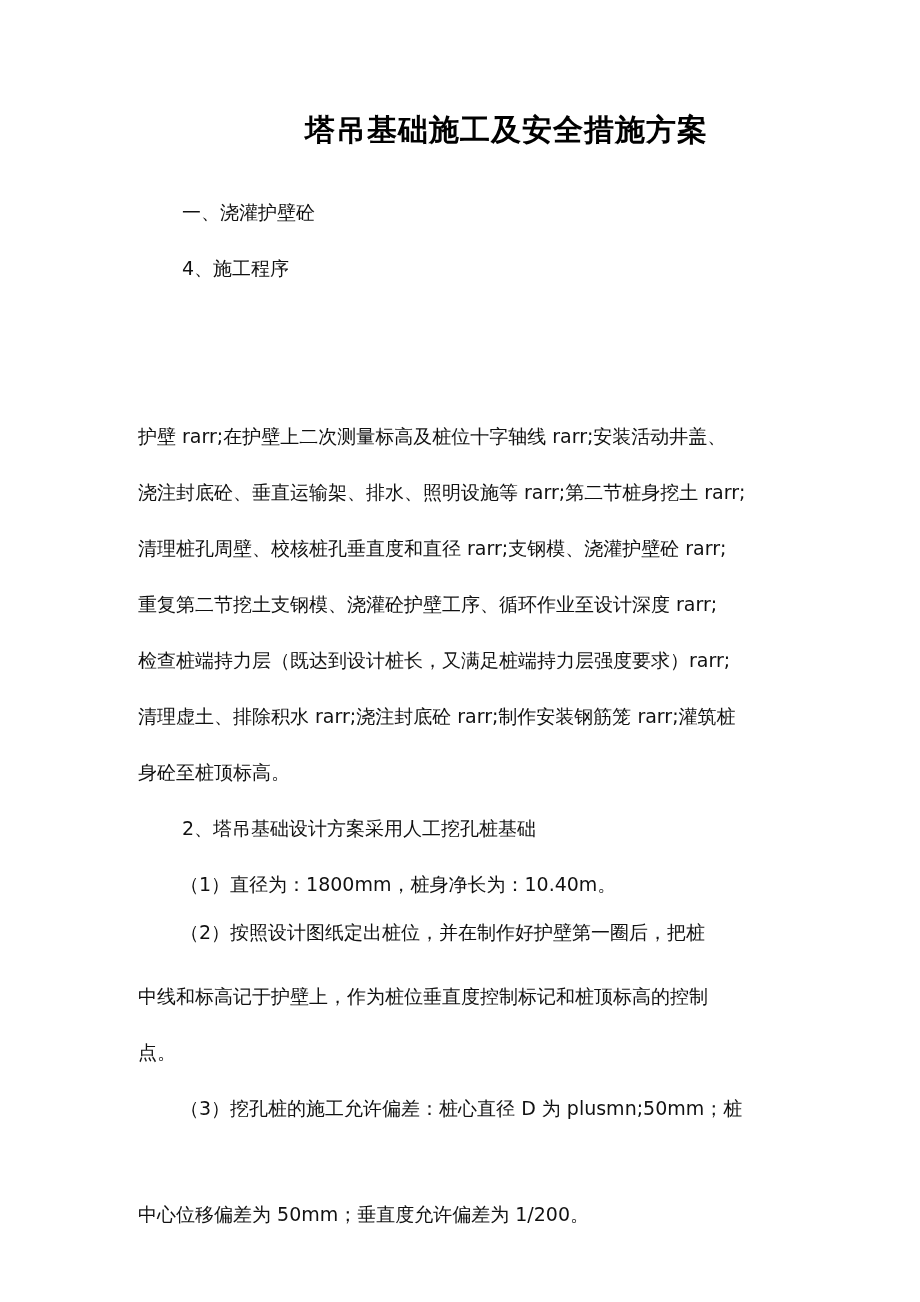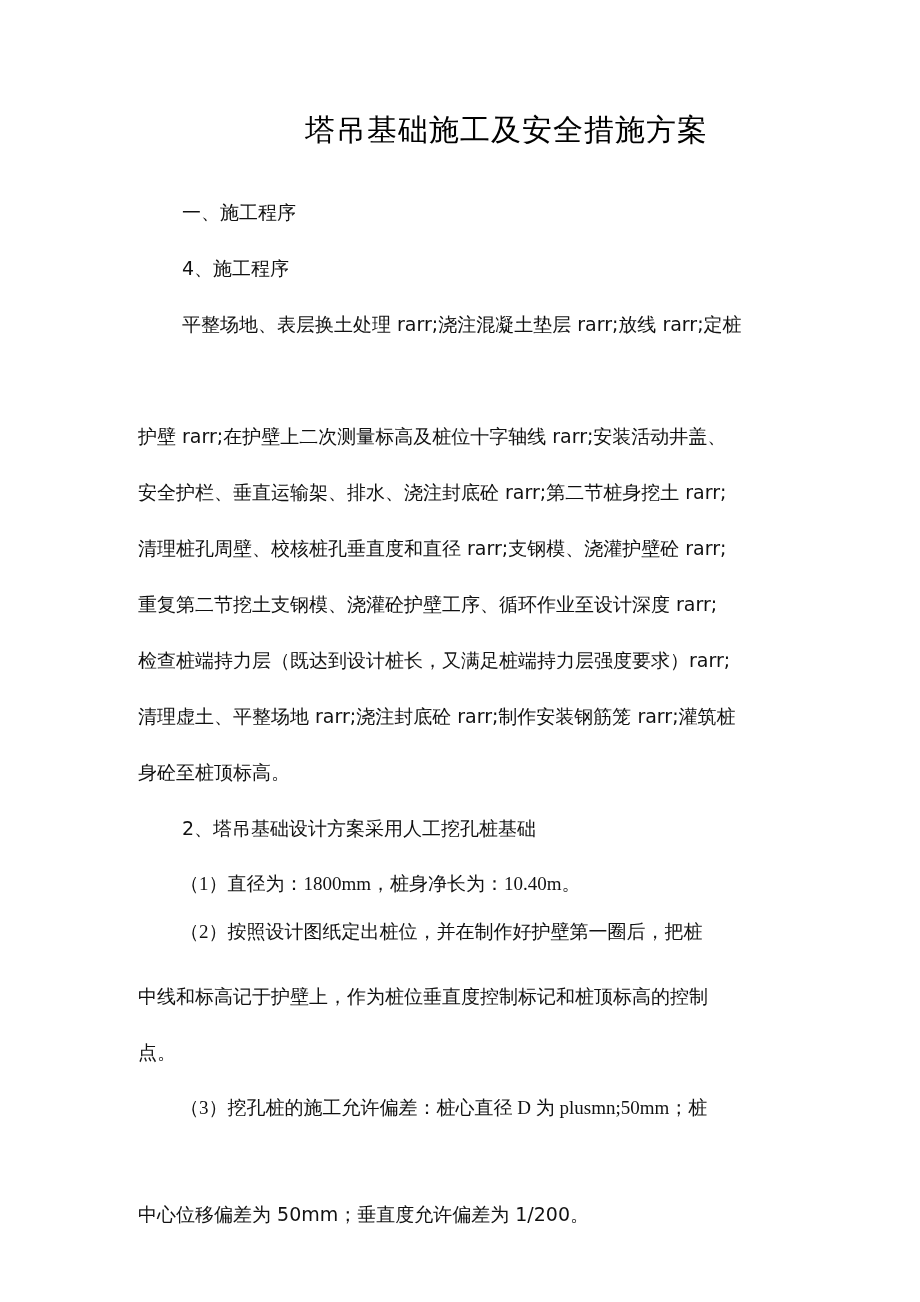--- a/index.html
+++ b/index.html
@@ -1,41 +1,40 @@
 <!DOCTYPE html>
 <html><head>
   <meta charset="utf-8">
   <style>
     html, body { margin: 0; padding: 0; background: #ffffff; }
     body { width: 920px; height: 1302px; position: relative; overflow: hidden;
            font-family: "DejaVu Sans", "Liberation Sans", sans-serif; color: #111; }
     .page { position: absolute; left: 0; top: 0; width: 920px; height: 1302px; }
     .title { position: absolute; left: 0; width: 920px; top: 110px; text-align: center;
-             font-size: 30px; font-weight: normal; letter-spacing: 1px; color: #000;
+             font-size: 30px; font-weight: bold; letter-spacing: 1px; color: #000;
              padding-left: 93px; box-sizing: border-box; }
     .line { position: absolute; left: 138px; font-size: 19px; white-space: nowrap; line-height: 28px; }
     .indent { left: 182px; }
-    .indent2 { left: 180px; font-family: Liberation Serif, serif; }
+    .indent2 { left: 180px; }
   </style>
 </head>
 <body>
 
 <div class="page">
   <div class="title">塔吊基础施工及安全措施方案</div>
 
-  <div class="line indent" style="top:198px">一、施工程序</div>
+  <div class="line indent" style="top:198px">一、浇灌护壁砼</div>
   <div class="line indent" style="top:254px">4、施工程序</div>
 
-  <div class="line indent" style="top:310px">平整场地、表层换土处理 rarr;浇注混凝土垫层 rarr;放线 rarr;定桩</div>
   <div class="line" style="top:422px">护壁 rarr;在护壁上二次测量标高及桩位十字轴线 rarr;安装活动井盖、</div>
-  <div class="line" style="top:478px">安全护栏、垂直运输架、排水、浇注封底砼 rarr;第二节桩身挖土 rarr;</div>
+  <div class="line" style="top:478px">浇注封底砼、垂直运输架、排水、照明设施等 rarr;第二节桩身挖土 rarr;</div>
   <div class="line" style="top:534px">清理桩孔周壁、校核桩孔垂直度和直径 rarr;支钢模、浇灌护壁砼 rarr;</div>
   <div class="line" style="top:590px">重复第二节挖土支钢模、浇灌砼护壁工序、循环作业至设计深度 rarr;</div>
   <div class="line" style="top:646px">检查桩端持力层（既达到设计桩长，又满足桩端持力层强度要求）rarr;</div>
-  <div class="line" style="top:702px">清理虚土、平整场地 rarr;浇注封底砼 rarr;制作安装钢筋笼 rarr;灌筑桩</div>
+  <div class="line" style="top:702px">清理虚土、排除积水 rarr;浇注封底砼 rarr;制作安装钢筋笼 rarr;灌筑桩</div>
   <div class="line" style="top:758px">身砼至桩顶标高。</div>
 
   <div class="line indent" style="top:814px">2、塔吊基础设计方案采用人工挖孔桩基础</div>
   <div class="line indent2" style="top:870px">（1）直径为：1800mm，桩身净长为：10.40m。</div>
 
   <div class="line indent2" style="top:918px">（2）按照设计图纸定出桩位，并在制作好护壁第一圈后，把桩</div>
   <div class="line" style="top:982px">中线和标高记于护壁上，作为桩位垂直度控制标记和桩顶标高的控制</div>
   <div class="line" style="top:1038px">点。</div>
 
   <div class="line indent2" style="top:1094px">（3）挖孔桩的施工允许偏差：桩心直径 D 为 plusmn;50mm；桩</div>

